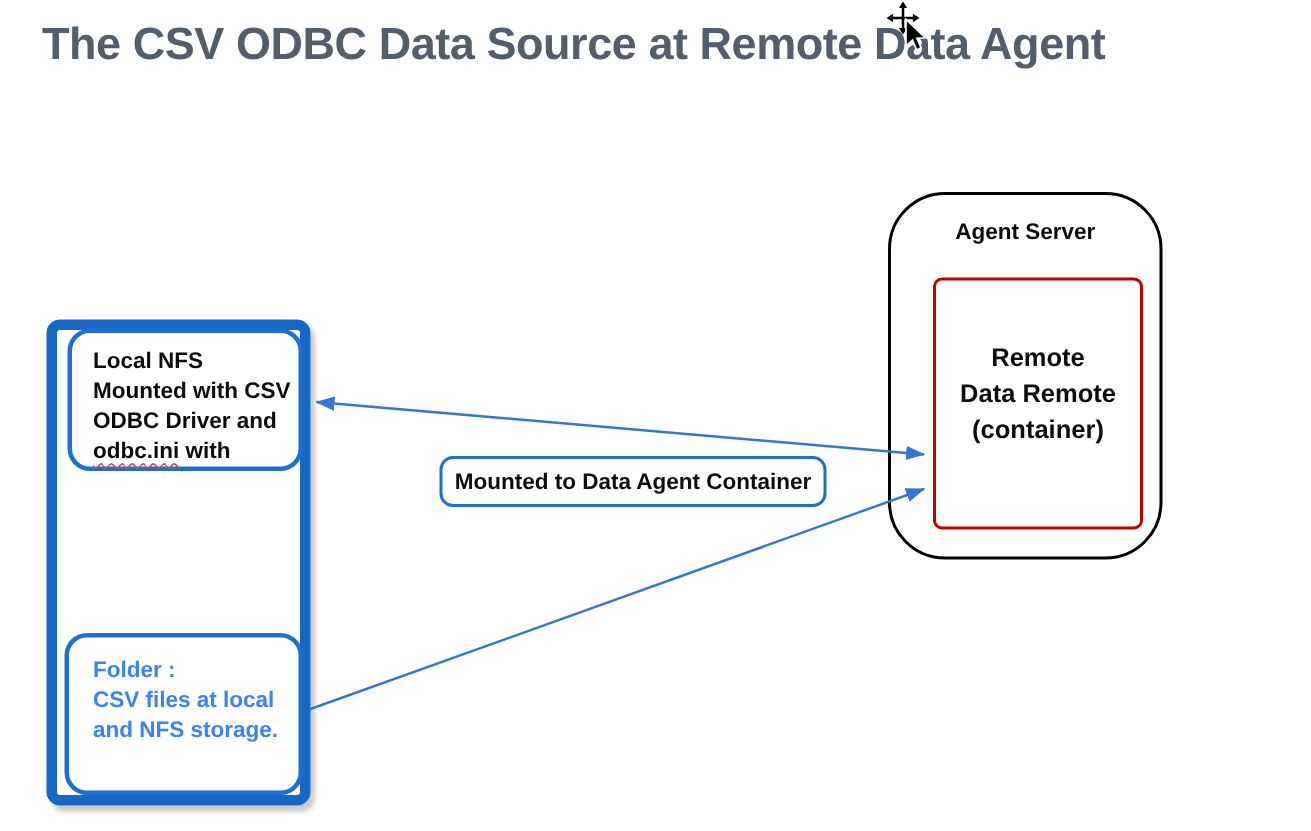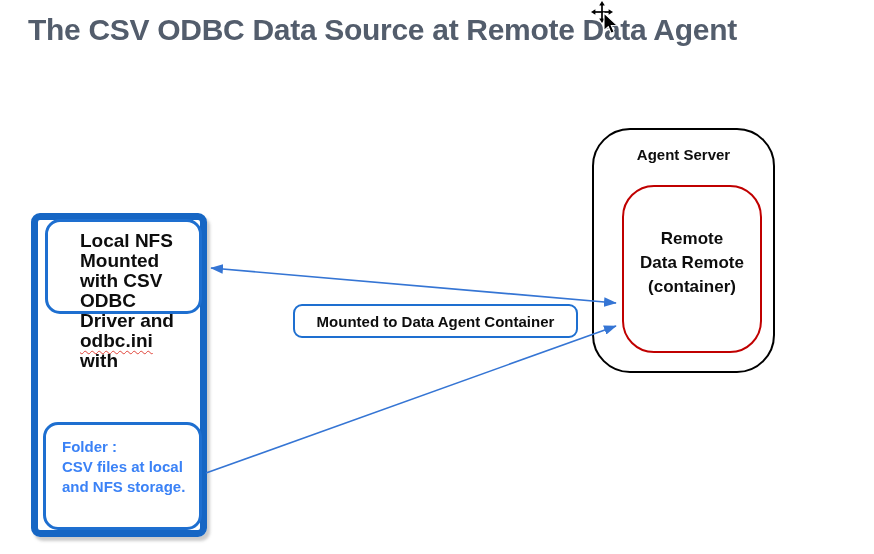--- a/index.html
+++ b/index.html
@@ -16,44 +16,44 @@
   .shape{position:absolute;box-sizing:border-box;background:#ffffff;}
   .outer-frame{
     left:31px;top:213px;width:176px;height:324px;
     border:7px solid #1666C4;border-radius:9px;z-index:2;
     box-shadow:3px 4px 3px rgba(110,110,110,0.35);
     background:transparent;
   }
   .storage-box{
     left:45px;top:219px;width:157px;height:95px;z-index:3;
     border:3px solid #1E6FD0;border-radius:15px;
-    padding:9px 4px 0 32px;
-    font-size:19px;line-height:20px;font-weight:700;color:#0D0D0D;
+    padding:9px 4px 0 14px;
+    font-size:15px;line-height:20px;font-weight:700;color:#0D0D0D;
   }
   .folder-box{
     left:43px;top:422px;width:159px;height:108px;z-index:3;
     border:3px solid #1E6FD0;border-radius:15px;
     padding:12px 4px 0 16px;
     font-size:15px;line-height:20px;font-weight:700;color:#3b82f6;
   }
   .mount-box{
-    left:293px;top:304px;width:285px;height:34px;z-index:3;
+    left:293px;top:304px;width:258px;height:34px;z-index:3;
     border:2.5px solid #1E6FD0;border-radius:9px;
     display:flex;align-items:center;justify-content:center;
     font-size:15px;font-weight:700;color:#0D0D0D;
   }
   .server-box{
     left:592px;top:128px;width:183px;height:245px;z-index:2;
     border:2px solid #000000;border-radius:38px;
     padding-top:15px;text-align:center;
     font-size:15px;line-height:19px;font-weight:700;color:#0D0D0D;
   }
   .container-box{
     left:622px;top:185px;width:140px;height:168px;z-index:3;
-    border:2px solid #C00000;border-radius:32px;
+    border:2px solid #C00000;border-radius:6px;
     padding-top:40px;text-align:center;
     font-size:17px;line-height:24px;font-weight:700;color:#0D0D0D;
   }
   .misspelled{
     text-decoration-line:underline;
     text-decoration-style:wavy;
     text-decoration-color:#E0443A;
     text-decoration-thickness:1px;
     text-underline-offset:3px;
   }

